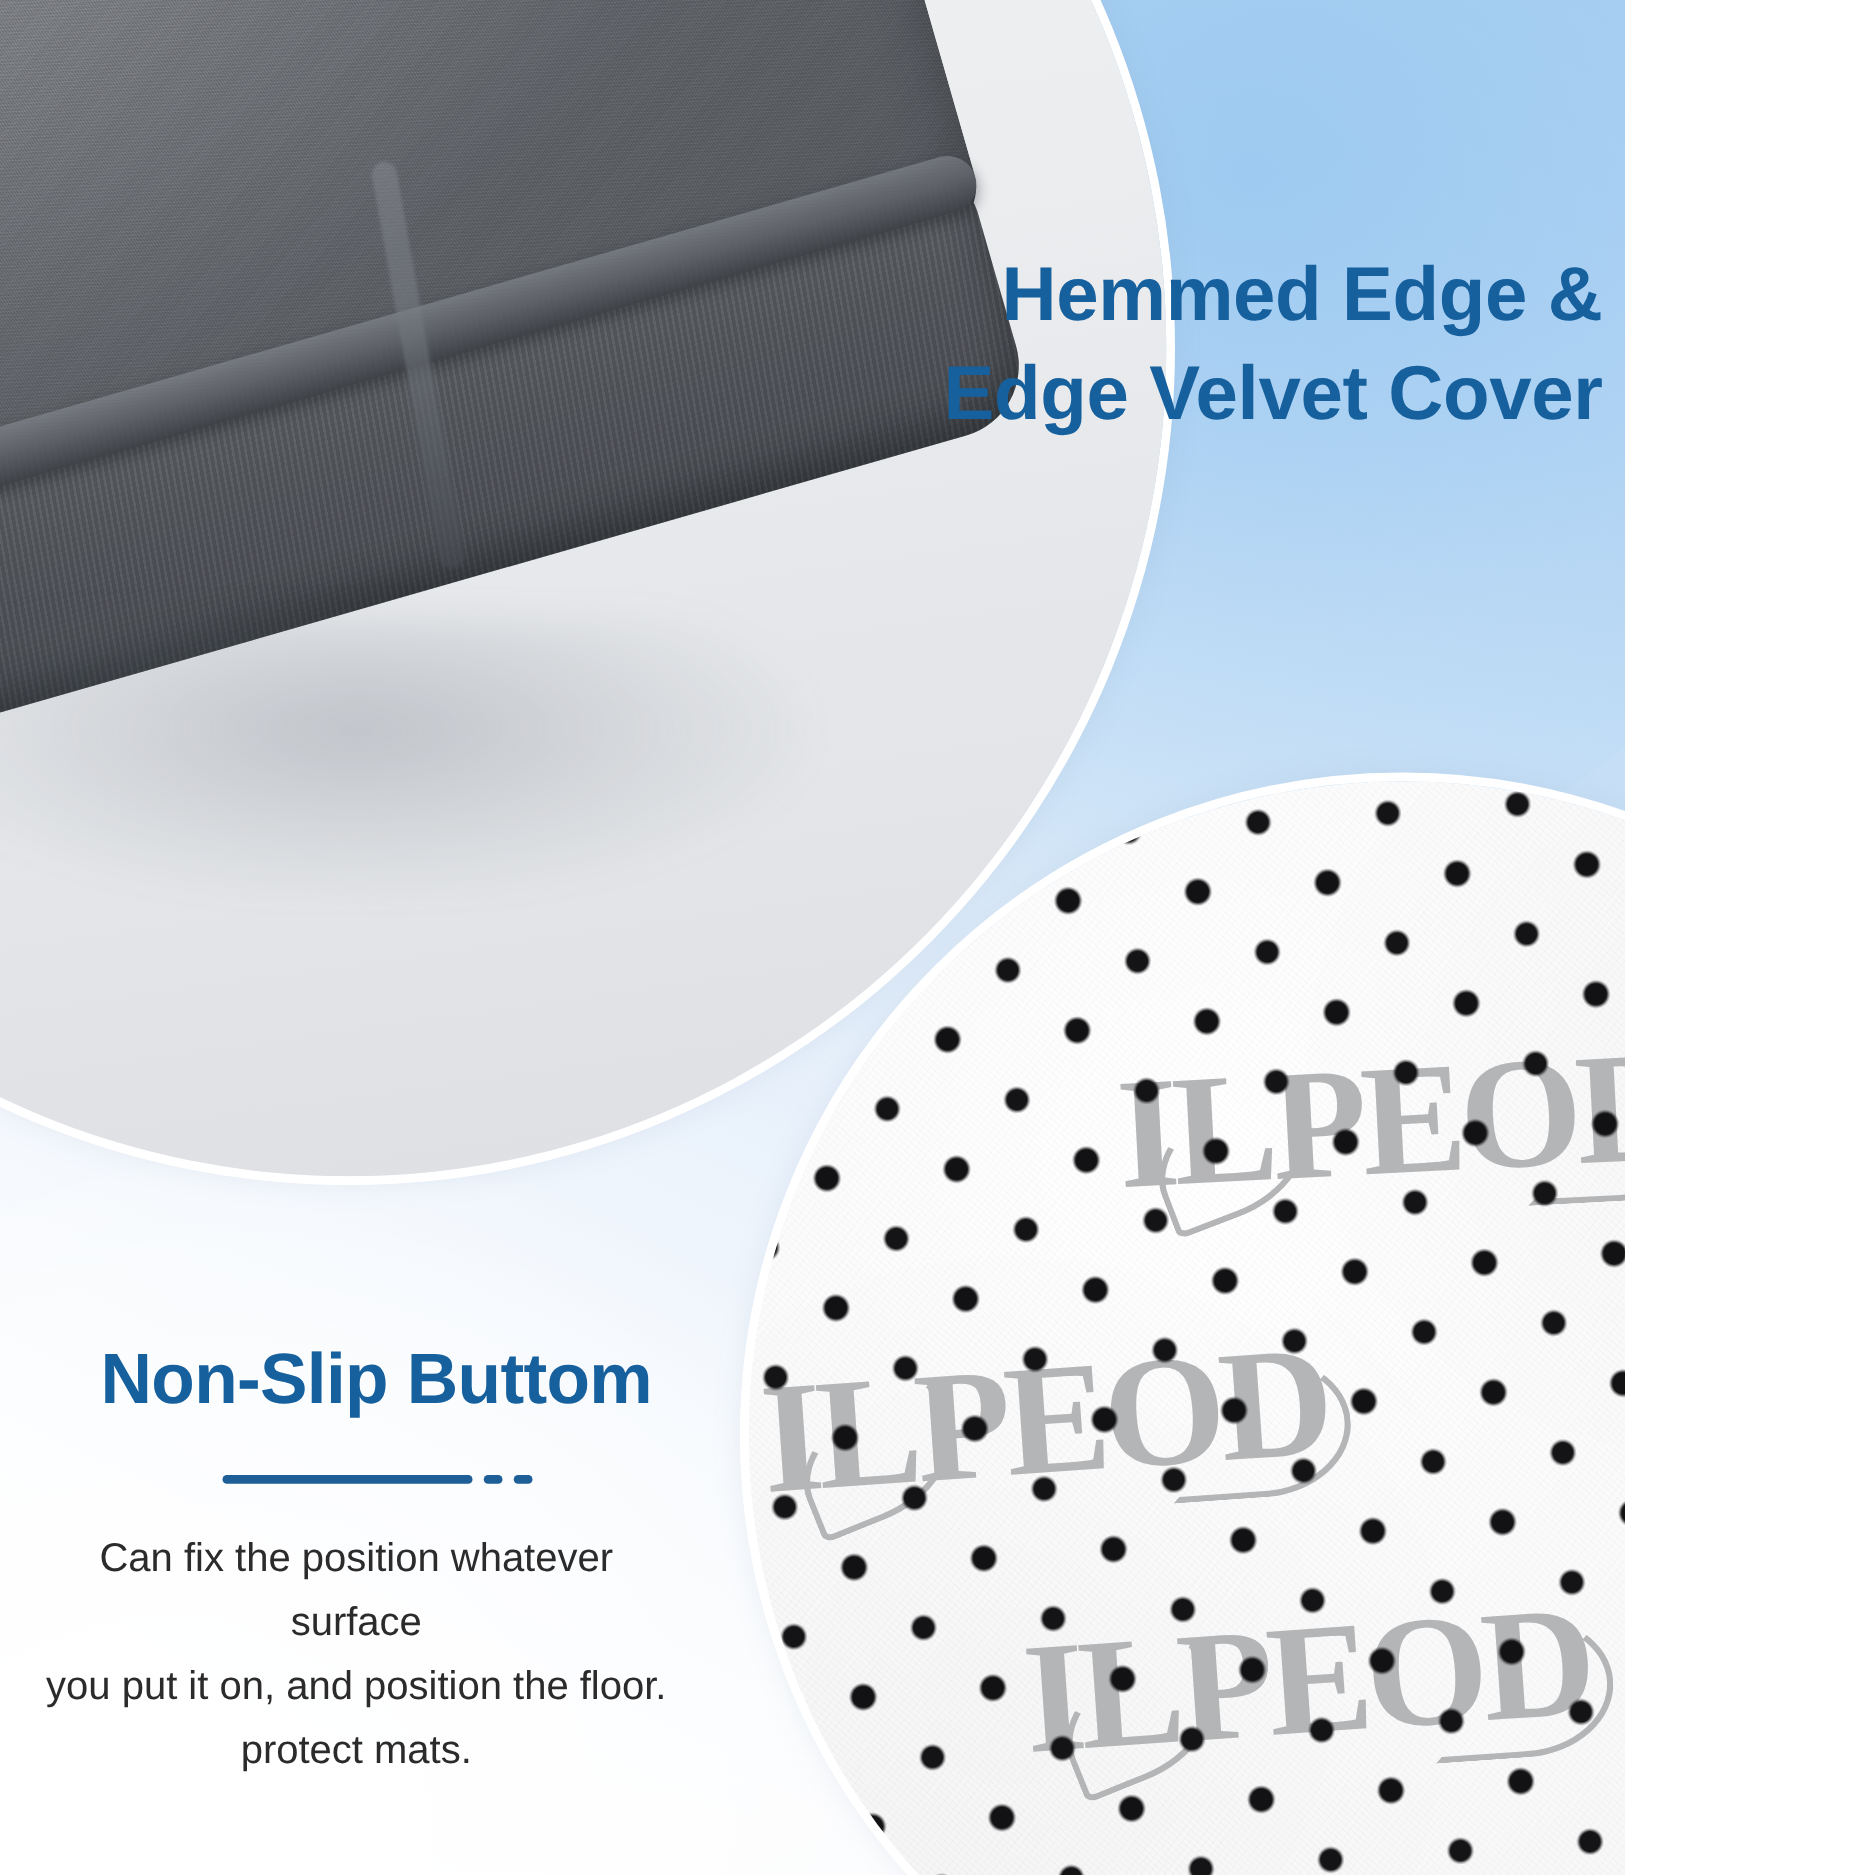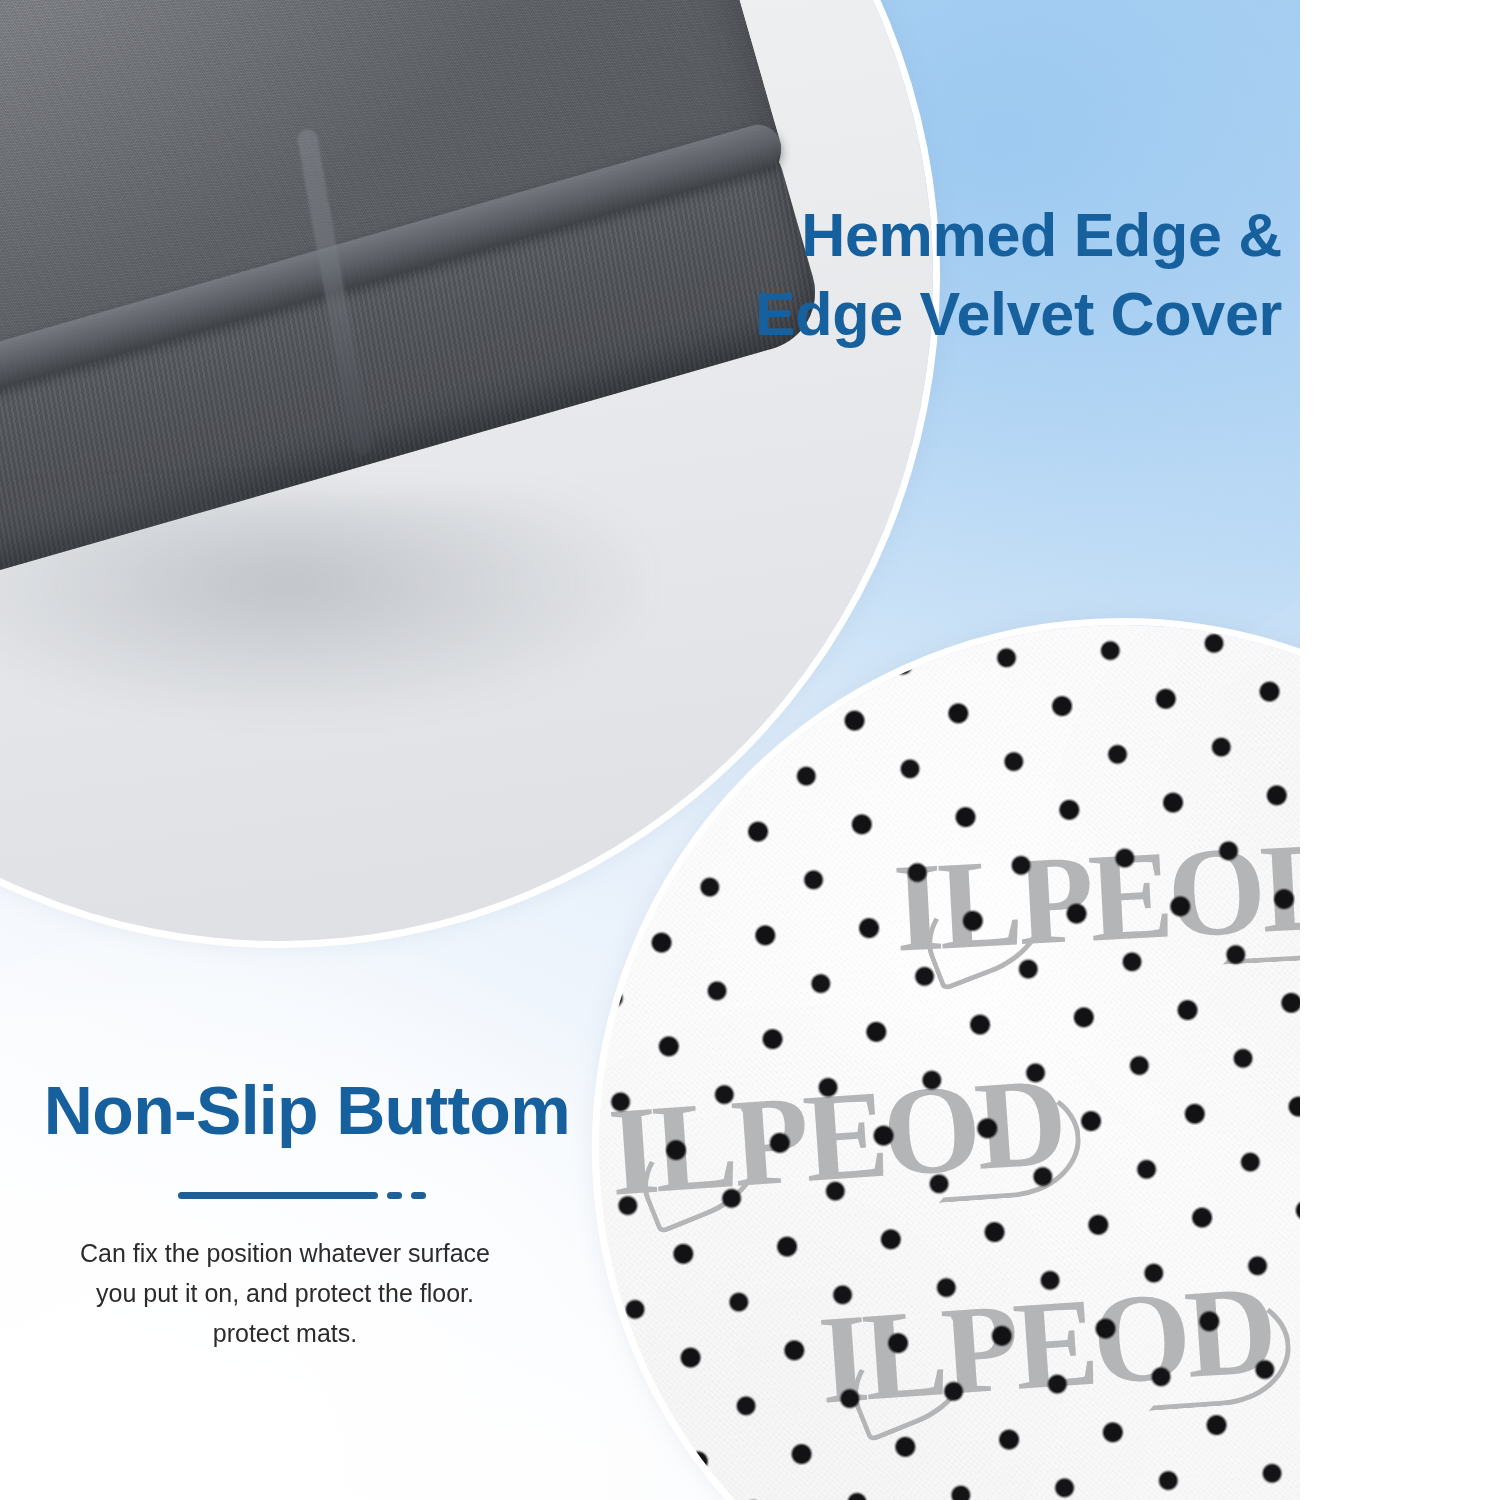--- a/index.html
+++ b/index.html
@@ -232,41 +232,41 @@
   
   #feature-block {
     position: absolute;
     left: 0px;
     top: 1072px;
     width: 570px;
     text-align: center;
   }
   #feature-title {
     color: #16609e;
-    font-size: 68px;
+    font-size: 57px;
     font-weight: 700;
     letter-spacing: -0.01em;
     line-height: 1.12;
-    text-align: right;
+    text-align: center;
     padding-left: 32px;
   }
   #divider {
     display: flex;
     align-items: center;
     gap: 9px;
     margin: 44px 0 34px 0;
     padding-left: 178px;
   }
   #divider .bar   { width: 200px; height: 7px; border-radius: 4px; background: #1d5f96; }
   #divider .dash1 { width: 15px;  height: 7px; border-radius: 4px; background: #1d5f96; }
   #divider .dash2 { width: 15px;  height: 7px; border-radius: 4px; background: #1d5f96; }
 
   #feature-body {
     color: #2b2b2b;
-    font-size: 25px;
+    font-size: 32px;
     line-height: 1.60;
     padding: 0 26px;
   }
 </style>
 </head>
 <body>
 
 <div id="page">
 
   <div class="wash wash-a"></div>
@@ -318,18 +318,18 @@
 
   <div id="feature-block">
     <div id="feature-title">Non-Slip Buttom</div>
     <div id="divider">
       <span class="bar"></span>
       <span class="dash1"></span>
       <span class="dash2"></span>
     </div>
     <div id="feature-body">
       <div>Can fix the position whatever surface</div>
-      <div>you put it on, and protect the floor.</div>
+      <div>you put it on, and position the floor.</div>
       <div>protect mats.</div>
     </div>
   </div>
 
 </div>
 
 </body></html>

